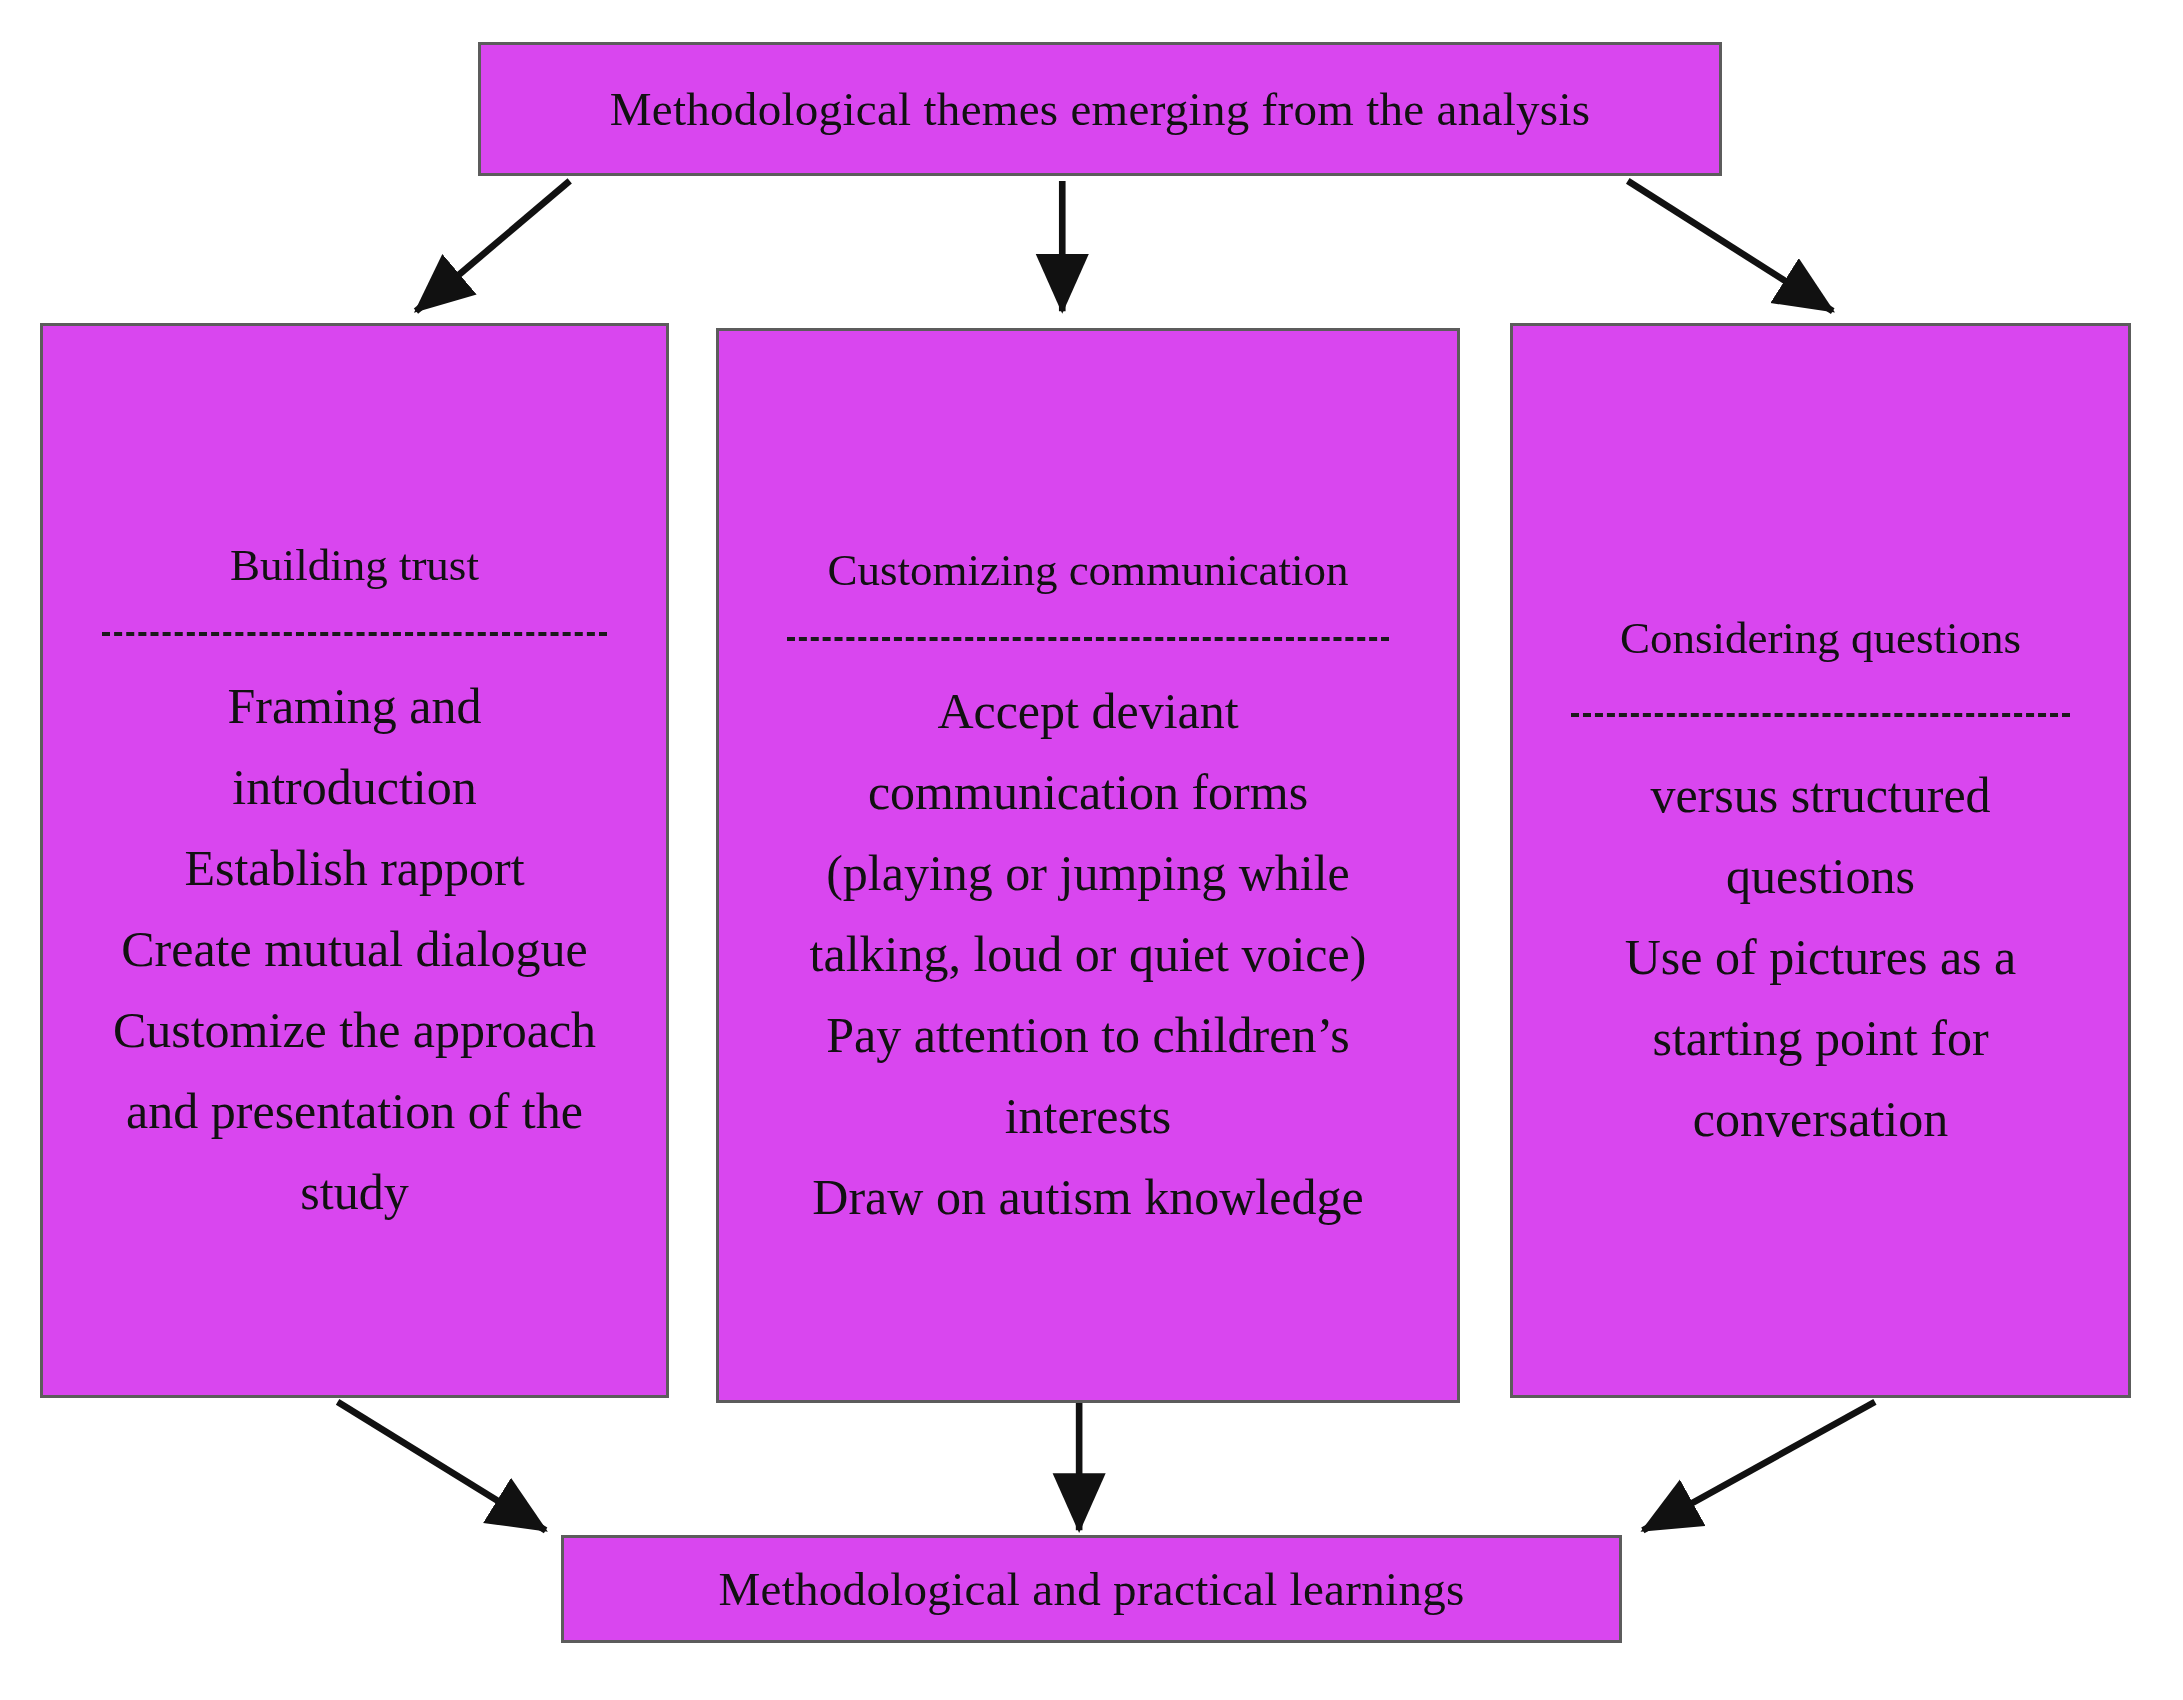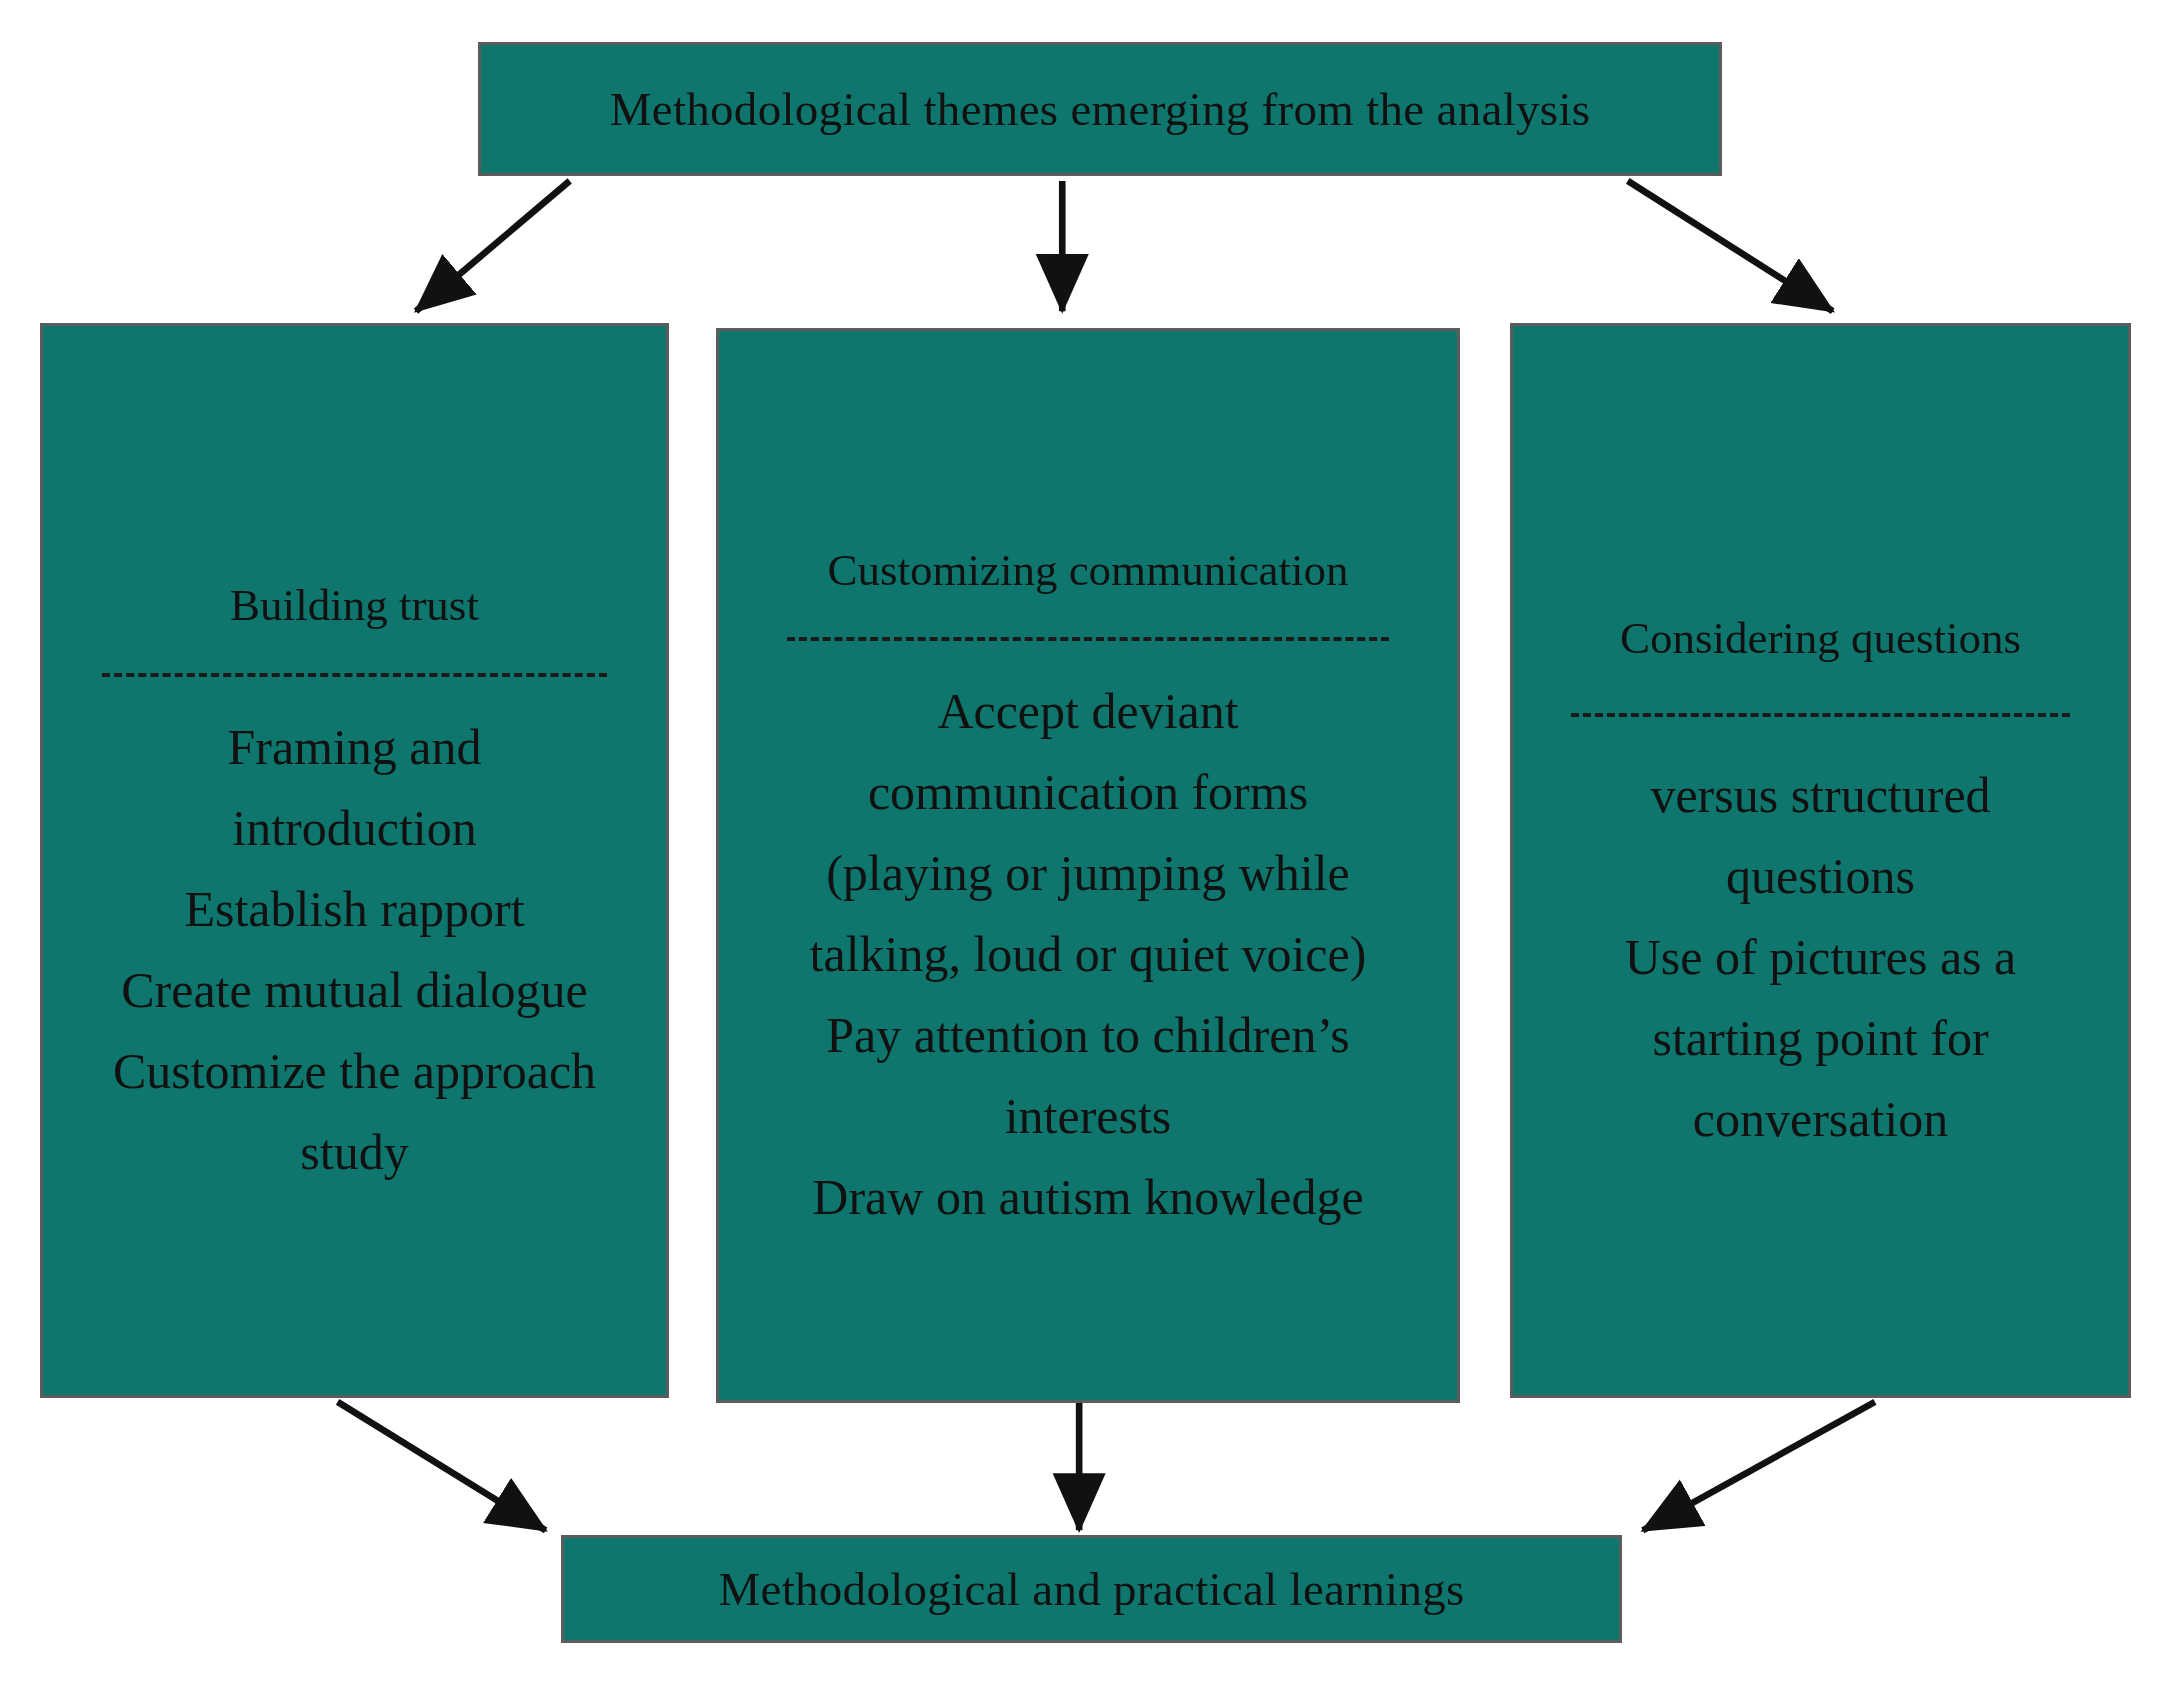--- a/index.html
+++ b/index.html
@@ -14,21 +14,21 @@
     background: #ffffff;
     overflow: hidden;
     font-family: "Liberation Serif", "DejaVu Serif", serif;
     color: #111111;
   }
 
   
   .box {
     position: absolute;
     box-sizing: border-box;
-    background: #0f766e;
+    background: #d946ef;
     border: 3px solid #5c5c5c;
     display: flex;
     flex-direction: column;
     align-items: center;
   }
 
   
   .banner {
     justify-content: center;
   }
@@ -133,20 +133,21 @@
 
   <div id="col-left" class="box theme-col">
     <div class="col-title">Building trust</div>
     <div class="col-sep"></div>
     <div class="col-lines">
       <div class="line">Framing and</div>
       <div class="line">introduction</div>
       <div class="line">Establish rapport</div>
       <div class="line">Create mutual dialogue</div>
       <div class="line">Customize the approach</div>
+      <div class="line">and presentation of the</div>
       <div class="line">study</div>
     </div>
   </div>
 
   <div id="col-middle" class="box theme-col">
     <div class="col-title">Customizing communication</div>
     <div class="col-sep"></div>
     <div class="col-lines">
       <div class="line">Accept deviant</div>
       <div class="line">communication forms</div>

